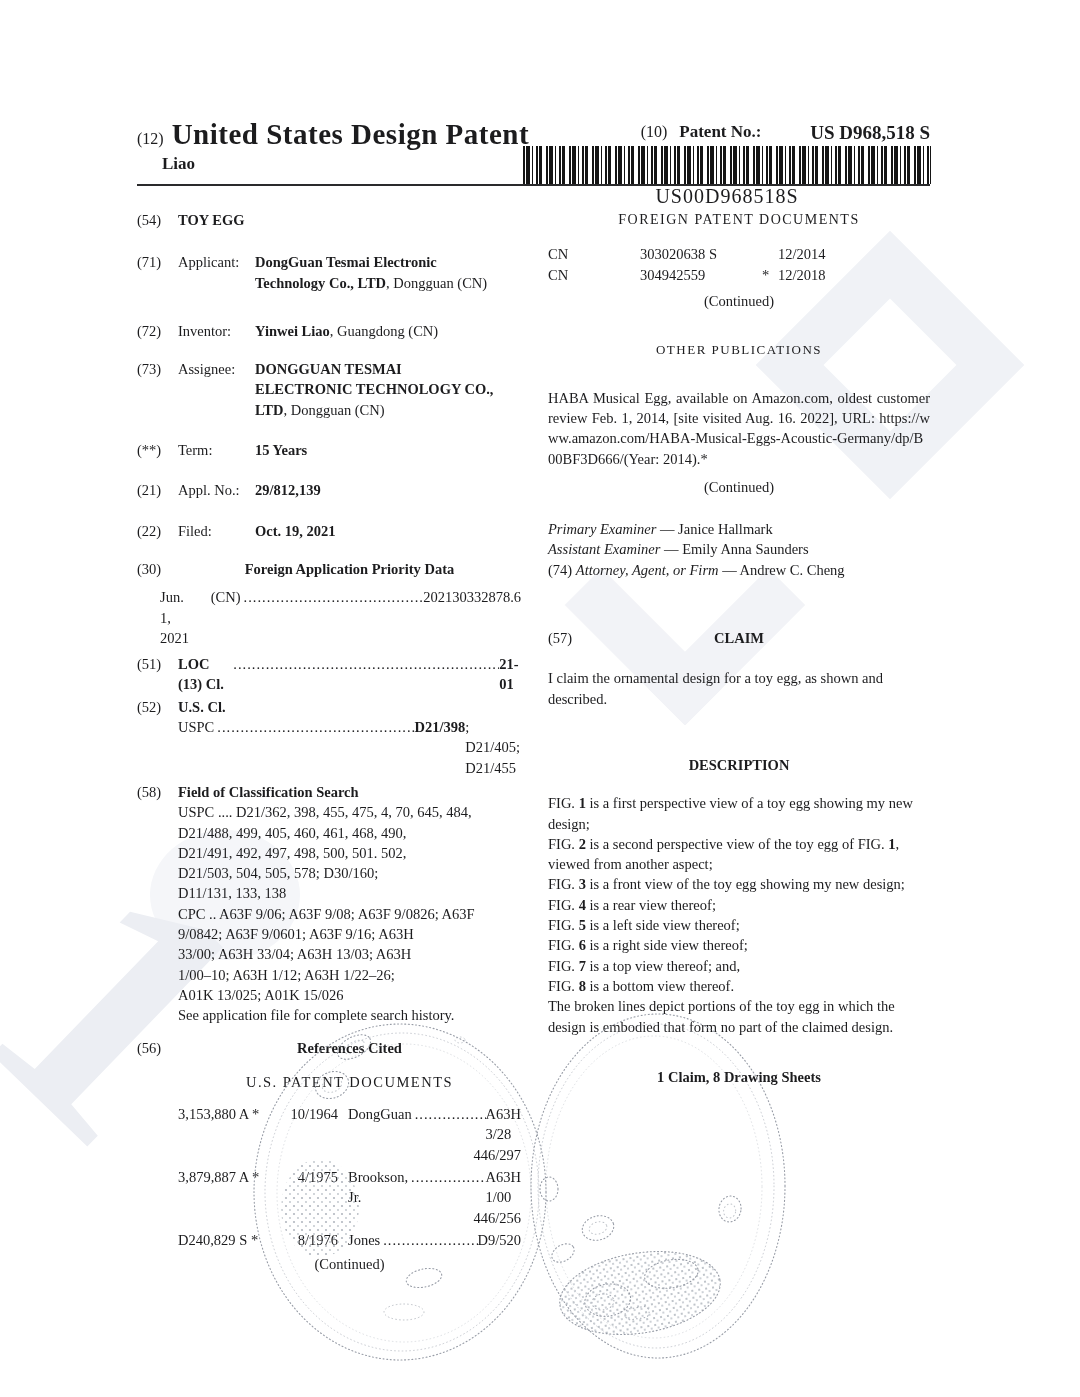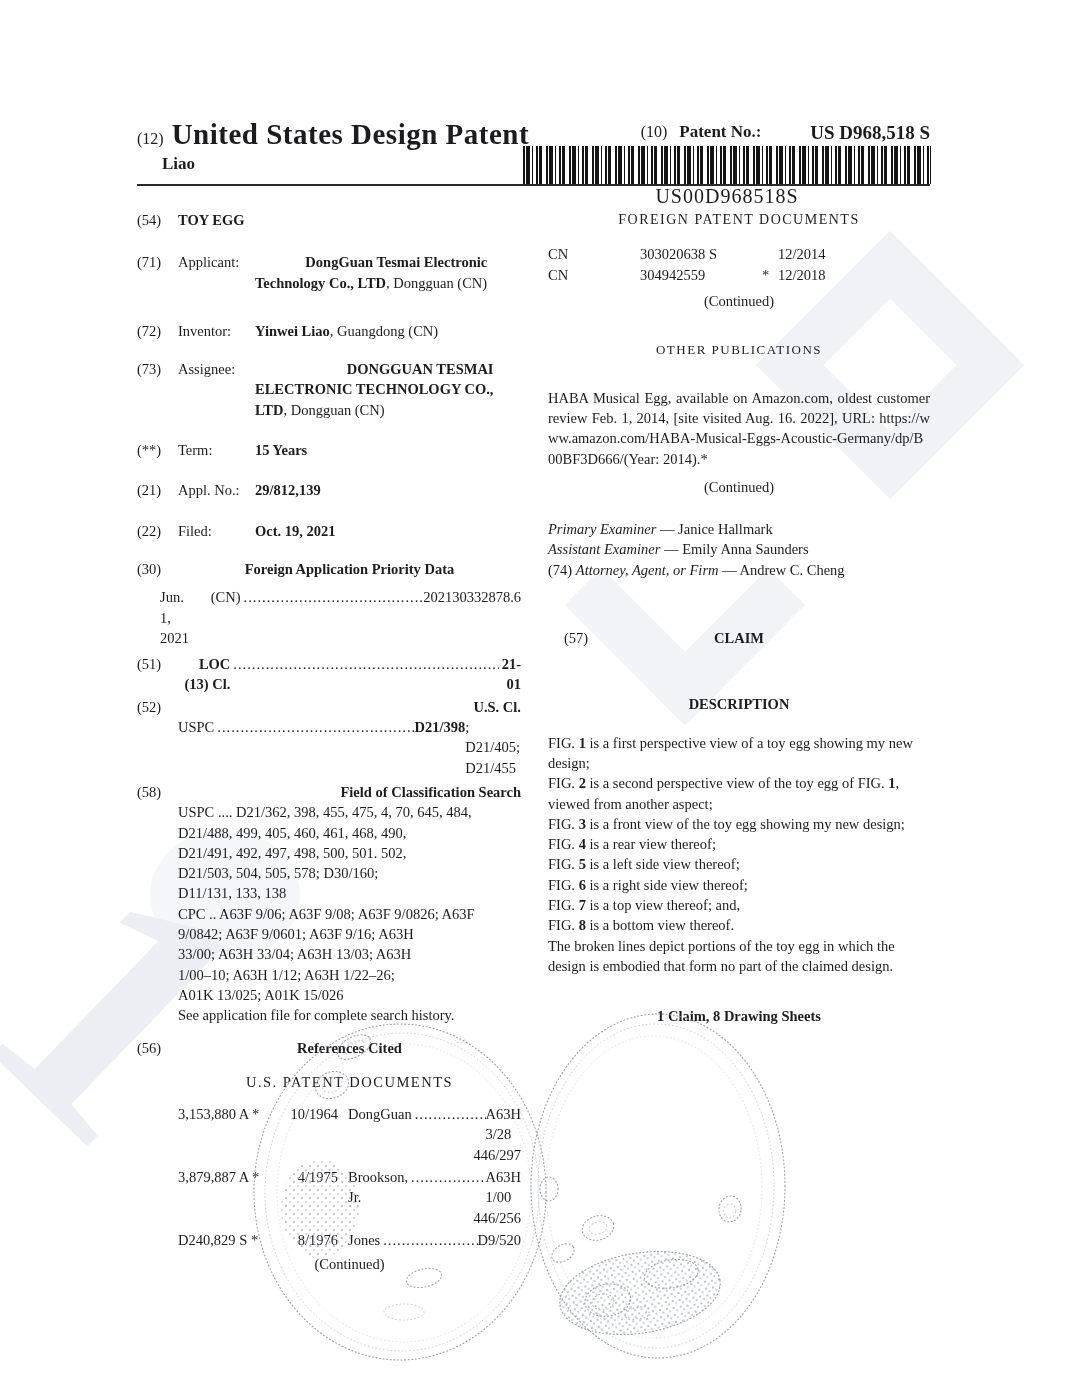--- a/index.html
+++ b/index.html
@@ -42,21 +42,21 @@
   .h-right .lbl { font-size:17px; font-weight:bold; }
   .h-val { font-size:19px; font-weight:bold; text-align:right; white-space:nowrap; }
   .h-star { font-size:15px; font-weight:bold; margin-right:14px; vertical-align:1px; }
   .rule { border:none; border-top:2px solid #2a2a2c; margin:10px 150px 0 137px; }
   
   .cols { display:flex; gap:27px; margin:24px 150px 0 137px; font-size:14.5px; line-height:1.4; }
   .col-l { width:384px; }
   .col-r { width:382px; }
   .entry { position:relative; padding-left:41px; margin-bottom:13px; }
   .tag { position:absolute; left:0; top:0; }
-  .b { font-weight:bold;text-align:right; }
+  .b { font-weight:bold; }
   .i { font-style:italic; }
   .lblrowflex { display:flex; }
   .lbl77 { flex:0 0 77px; }
   .ctr { text-align:center; }
   .heading-b { font-weight:bold; text-align:center; }
   .caps { letter-spacing:1.5px; }
   .leader { flex:1 1 auto; overflow:hidden; white-space:nowrap; padding:0 3px; letter-spacing:1px; }
   .flexrow { display:flex; align-items:baseline; }
   .cont-r { text-align:left; }
   .justify { text-align:justify; word-break:break-all; }
@@ -292,22 +292,23 @@
         <div class="justify">HABA Musical Egg, available on Amazon.com, oldest customer review Feb. 1, 2014, [site visited Aug. 16. 2022], URL: https://www.amazon.com/HABA-Musical-Eggs-Acoustic-Germany/dp/B00BF3D666/(Year: 2014).*</div>
         <div class="ctr" style="margin-top:8px">(Continued)</div>
 
         <div style="margin-top:22px">
           <div><span class="i">Primary Examiner</span><span> — </span><span>Janice Hallmark</span></div>
           <div><span class="i">Assistant Examiner</span><span> — </span><span>Emily Anna Saunders</span></div>
           <div><span>(74)</span> <span class="i">Attorney, Agent, or Firm</span><span> — </span><span>Andrew C. Cheng</span></div>
         </div>
 
         <div style="position:relative; margin-top:48px">
-          <span class="tag" style="left:16px">(57)</span>
+          <span class="tag" style="left:0">(57)</span>
           <div class="heading-b">CLAIM</div>
+          <div style="margin-top:20px">I claim the ornamental design for a toy egg, as shown and described.</div>
         </div>
 
         <div style="margin-top:46px">
           <div class="heading-b" style="margin-bottom:18px">DESCRIPTION</div>
           <div><span>FIG. </span><span class="b">1</span><span> is a first perspective view of a toy egg showing my new design;</span></div>
           <div><span>FIG. </span><span class="b">2</span><span> is a second perspective view of the toy egg of FIG. </span><span class="b">1</span><span>, viewed from another aspect;</span></div>
           <div><span>FIG. </span><span class="b">3</span><span> is a front view of the toy egg showing my new design;</span></div>
           <div><span>FIG. </span><span class="b">4</span><span> is a rear view thereof;</span></div>
           <div><span>FIG. </span><span class="b">5</span><span> is a left side view thereof;</span></div>
           <div><span>FIG. </span><span class="b">6</span><span> is a right side view thereof;</span></div>

